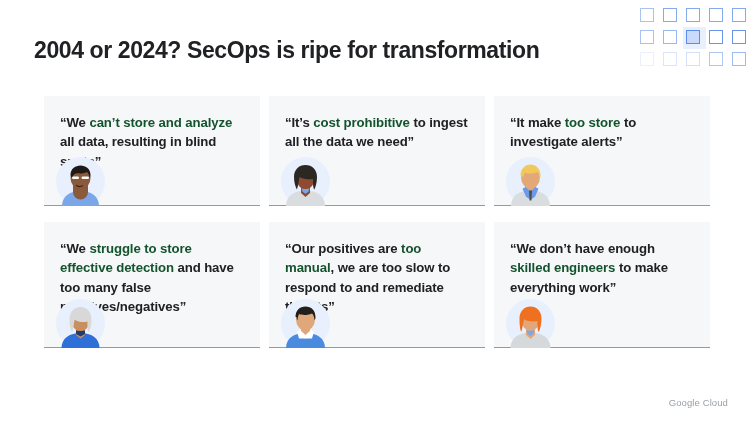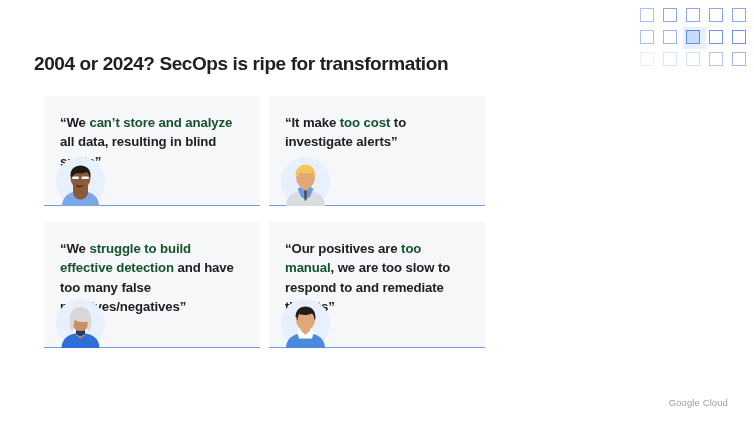--- a/index.html
+++ b/index.html
@@ -64,26 +64,25 @@
   .deco-cell.highlight i {
     border-color: #5b8def;
     background: #c9dafa;
   }
 
   
   .title {
     position: absolute;
     left: 34px;
     top: 37px;
-    font-size: 19px;
+    font-size: 23px;
     font-weight: bold;
     color: #202124;
     letter-spacing: -0.4px;
     white-space: nowrap;
-    margin-top: 16px;
   }
 
   
   .cards {
     position: absolute;
     left: 44px;
     top: 96px;
     width: 666px;
   }
   .row {
@@ -207,45 +206,60 @@
             <path d="M17 26h15v9a7.5 7.5 0 0 1-15 0z" fill="#8a5a3b"></path>
             <ellipse cx="24.5" cy="21" rx="10" ry="11.5" fill="#8a5a3b"></ellipse>
             <path d="M14.5 18c0-6 4.5-9.5 10-9.5s10 3.5 10 9.5c0 1.6-.4 2.6-.9 3.1-.4-3.6-1.4-5.4-3-6.2-2 1.2-5 1.7-8.2 1.4-3-.3-5.2.9-6.1 4.7-.5-.6-1.8-1.2-1.8-3z" fill="#1f1a17"></path>
             <rect x="16" y="19.5" width="7" height="2.6" rx="1.3" fill="#ffffff"></rect>
             <rect x="25.5" y="19.5" width="7.5" height="2.6" rx="1.3" fill="#ffffff"></rect>
             <path d="M20.5 28.5c1.6 1.1 4.2 1.3 6.2.3" stroke="#3a2418" stroke-width="1.2" fill="none" stroke-linecap="round"></path>
           </svg>
         </div>
       </div>
 
-
-      <div class="card">
-        <div class="card-body">
-          <div class="quote"><span>“It make </span><span class="hl">too cost</span><span> to investigate alerts”</span></div>
+      <div class="card">
+        <div class="card-body">
+          <div class="quote"><span>“It’s </span><span class="hl">cost prohibitive</span><span> to ingest all the data we need”</span></div>
+        </div>
+        <div class="avatar">
+          <svg viewBox="0 0 49 49" xmlns="http://www.w3.org/2000/svg">
+            <circle cx="24.5" cy="24.5" r="24.5" fill="#e8f0fd"></circle>
+            <path d="M5 49c0-10.5 8.5-15.5 19.5-15.5S44 38.5 44 49z" fill="#dadde0"></path>
+            <path d="M20 28h9v8l-4.5 4L20 36z" fill="#8f4a32"></path>
+            <path d="M20.5 31.5h8l-1.2 3.2-2.8 2-2.8-2z" fill="#7ba7e8"></path>
+            <ellipse cx="24.5" cy="21" rx="9.5" ry="11" fill="#8f4a32"></ellipse>
+            <path d="M13 20c0-7.5 5-12 11.5-12S36 12.5 36 20c0 5-1.2 9.5-2.6 12.5-1.3-1-1.6-6.5-1.3-10.5-2.8.6-10.5.3-13.6-2-.9 4.6-1.4 9.4-2.6 12.5C14.3 29.5 13 25 13 20z" fill="#2b2723"></path>
+          </svg>
+        </div>
+      </div>
+
+      <div class="card">
+        <div class="card-body">
+          <div class="quote"><span>“It make </span><span class="hl">too store</span><span> to investigate alerts”</span></div>
         </div>
         <div class="avatar">
           <svg viewBox="0 0 49 49" xmlns="http://www.w3.org/2000/svg">
             <circle cx="24.5" cy="24.5" r="24.5" fill="#e8f0fd"></circle>
             <path d="M5 49c0-10.5 8.5-15.5 19.5-15.5S44 38.5 44 49z" fill="#dadde0"></path>
             <path d="M19 27h11v8l-5.5 4.5L19 35z" fill="#e2a878"></path>
             <path d="M19.5 30l5 4.5 5-4.5 3 1.8-3.5 8-4.5 3-4.5-3-3.5-8z" fill="#6d9ae4"></path>
             <path d="M23 33.5h3l-.6 10h-1.8z" fill="#4f4f4f"></path>
             <ellipse cx="24.5" cy="20.5" rx="9.5" ry="11" fill="#e2a878"></ellipse>
             <path d="M14.5 18.5c0-7 4.5-11 10-11s10 4 10 11c0 1.2-.3 2.5-.7 3-.5-3.5-1.2-5.8-2.6-6.6-2.8 1.8-8.5 2.2-12.3.8-.9 1.3-1.4 3.3-1.7 5.8-.5-.5-.7-1.8-.7-3z" fill="#f2c75c"></path>
           </svg>
         </div>
       </div>
 
     </div>
 
     <div class="row row2">
 
       <div class="card">
         <div class="card-body">
-          <div class="quote"><span>“We </span><span class="hl">struggle to build effective detection</span><span> and have too many false positives/negatives”</span></div>
+          <div class="quote"><span>“We </span><span class="hl">struggle to store effective detection</span><span> and have too many false positives/negatives”</span></div>
         </div>
         <div class="avatar">
           <svg viewBox="0 0 49 49" xmlns="http://www.w3.org/2000/svg">
             <circle cx="24.5" cy="24.5" r="24.5" fill="#e8f0fd"></circle>
             <path d="M5.5 49c0-10 8.5-15 19-15s19 5 19 15z" fill="#2f6fd8"></path>
             <path d="M20 28h9v8l-4.5 3.5L20 36z" fill="#c98f5f"></path>
             <path d="M20 31.5h9v3.5l-4.5 2.5-4.5-2.5z" fill="#1f3b6e"></path>
             <ellipse cx="24.5" cy="21" rx="9.5" ry="11" fill="#c98f5f"></ellipse>
             <path d="M13.5 21c0-8 4.5-13 11-13s11 5 11 13c0 5.5-1.5 10-3 12-1-1.8-1.2-6.8-1-10.5-3 1-9.5.8-12.8-1.8-1 4.2-1.5 9.5-2.5 12.3-1.6-2-2.7-6.5-2.7-12z" fill="#d8d8d8"></path>
           </svg>
@@ -261,19 +275,34 @@
             <circle cx="24.5" cy="24.5" r="24.5" fill="#e8f0fd"></circle>
             <path d="M5 49c0-10 8.5-15 19.5-15S44 39 44 49z" fill="#4a8be0"></path>
             <path d="M20 27h9v8.5l-4.5 4.5L20 35.5z" fill="#e0a87a"></path>
             <path d="M19 31l5.5 5 5.5-5 3 1.5-2 7h-13l-2-7z" fill="#ffffff"></path>
             <ellipse cx="24.5" cy="20.5" rx="9.5" ry="11" fill="#e0a87a"></ellipse>
             <path d="M14.5 18c0-6.5 4.3-10.5 10-10.5s10 4 10 10.5c0 1.6-.4 2.8-.9 3.3-.5-4-1.3-6-2.8-6.8-3 1.7-9.3 2-12.6.6-.9 1.3-1.4 3.4-1.8 6.2-.5-.5-.9-1.7-.9-3.3z" fill="#221e1b"></path>
           </svg>
         </div>
       </div>
 
+      <div class="card">
+        <div class="card-body">
+          <div class="quote"><span>“We don’t have enough </span><span class="hl">skilled engineers</span><span> to make everything  work”</span></div>
+        </div>
+        <div class="avatar">
+          <svg viewBox="0 0 49 49" xmlns="http://www.w3.org/2000/svg">
+            <circle cx="24.5" cy="24.5" r="24.5" fill="#e8f0fd"></circle>
+            <path d="M4.5 49c0-10.5 9-15.5 20-15.5S44.5 38.5 44.5 49z" fill="#d6d9dc"></path>
+            <path d="M20 28h9v8l-4.5 4L20 36z" fill="#e0a87a"></path>
+            <path d="M20.5 31.5h8l-1.2 3.4-2.8 2-2.8-2z" fill="#7ba7e8"></path>
+            <ellipse cx="24.5" cy="20.5" rx="9.5" ry="11" fill="#e0a87a"></ellipse>
+            <path d="M13.5 19.5c0-7.5 5-12 11-12s11 4.5 11 12c0 5.5-1.3 10.5-2.7 13.5-1.2-1-1.6-7-1.3-11-2.8.8-10.5.5-13.5-1.8-1 4.4-1.5 9.5-2.8 12.8-1.4-3-1.7-8-1.7-13.5z" fill="#ef7020"></path>
+          </svg>
+        </div>
+      </div>
 
     </div>
   </div>
 
   <div class="footer-logo">Google Cloud</div>
 
 </div>
 
 </body></html>

